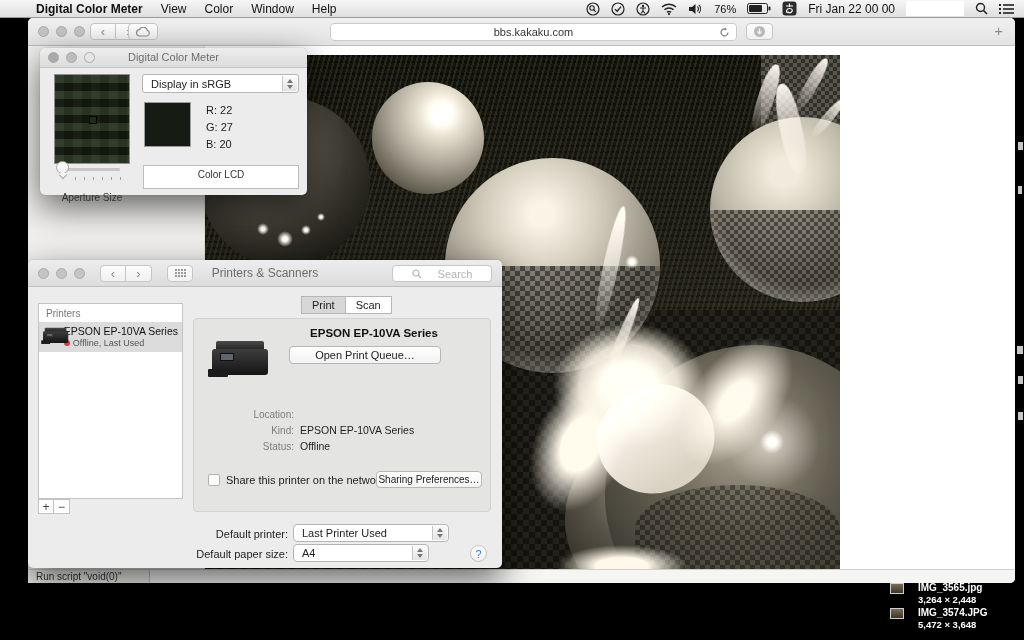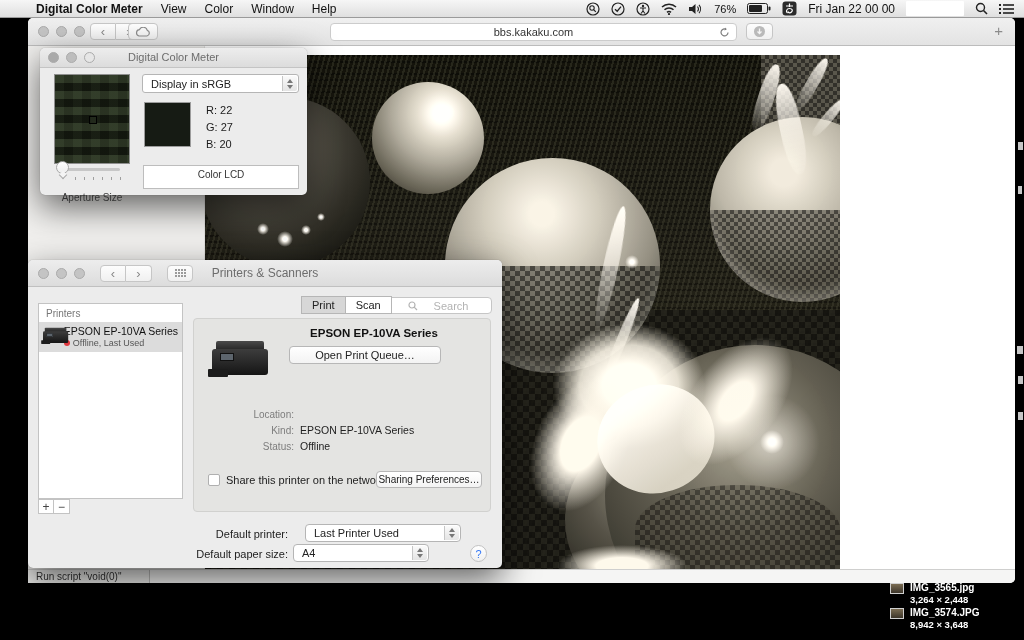--- a/index.html
+++ b/index.html
@@ -63,21 +63,21 @@
   #display-box { position:absolute; left:103px; top:117px; width:156px; height:24px; background:#fff; border:1px solid #bdbdbd; font-size:10px; color:#333; display:flex; align-items:flex-start; justify-content:center; padding-top:3px; }
   
   #prefs { left:28px; top:260px; width:474px; height:308px; background:#ececec; }
   #prefs-title { height:27px; background:linear-gradient(#ededed,#dcdcdc); border-bottom:1px solid #c0c0c0; border-radius:5px 5px 0 0; position:relative; display:flex; align-items:center; padding-left:10px; gap:7px; }
   #prefs .ttl { font-size:12px; top:6px; }
   .navgroup { display:flex; margin-left:8px; }
   .navbtn { width:26px; height:17px; font-size:13px; }
   #gridbtn { width:26px; height:17px; margin-left:8px; border-radius:4px; }
   .dotgrid { display:grid; grid-template-columns:repeat(4,2px); grid-template-rows:repeat(3,2px); gap:1px; }
   .dotgrid i { background:#9a9a9a; }
-  #searchfield { position:absolute; right:10px; top:5px; width:108px; height:17px; background:#fff; border:1px solid #c6c6c6; border-radius:4px; display:flex; align-items:center; justify-content:center; gap:16px; font-size:11px; color:#b3b3b3;margin-top:32px; }
+  #searchfield { position:absolute; right:10px; top:5px; width:100px; height:17px; background:#fff; border:1px solid #c6c6c6; border-radius:4px; display:flex; align-items:center; justify-content:center; gap:16px; font-size:11px; color:#b3b3b3; }
   #sidebar { position:absolute; left:10px; top:43px; width:145px; height:196px; background:#fff; border:1px solid #c3c3c3; }
   #sidebar-header { font-size:10px; color:#777; padding:4px 0 3px 7px; }
   #printer-row { background:#dcdcdc; padding:3px 4px 4px 4px; display:flex; gap:5px; }
   #printer-row .nm { font-size:10.5px; color:#111; white-space:nowrap; }
   #printer-row .st { font-size:9px; color:#555; display:flex; align-items:center; gap:3px; margin-top:1px; }
   .reddot { width:6px; height:6px; border-radius:50%; background:#e0383e; }
   #pm-row { position:absolute; left:10px; top:239px; display:flex; }
   .pmbtn { width:16px; height:15px; background:#fff; border:1px solid #c3c3c3; font-size:12px; color:#444; display:flex; align-items:center; justify-content:center; }
   #segctl { position:absolute; left:273px; top:36px; height:18px; display:flex; border:1px solid #b6b6b6; border-radius:0; overflow:hidden; background:#fff; font-size:11px; color:#222; }
   .seg { padding:2px 10px 0 10px; height:100%; }
@@ -92,21 +92,21 @@
   .defrow-label { position:absolute; font-size:11px; color:#222; text-align:right; width:110px; }
   .dropdown { position:absolute; height:18px; background:#fff; border:1px solid #b5b5b5; border-radius:4px; font-size:11px; color:#222; display:flex; align-items:center; padding-left:8px; }
   #helpbtn { position:absolute; left:442px; top:285px; width:17px; height:17px; border-radius:50%; background:linear-gradient(#ffffff,#f0f0f0); border:1px solid #c2c2c2; color:#3478f6; font-size:11px; display:flex; align-items:center; justify-content:center; }
   
   .printer-art { position:relative; }
   .printer-art .body { position:absolute; left:0; top:14px; width:56px; height:26px; background:linear-gradient(#3d3d3d,#151515); border-radius:3px; }
   .printer-art .lid { position:absolute; left:4px; top:6px; width:48px; height:10px; background:linear-gradient(#4a4a4a,#222); border-radius:2px; }
   .printer-art .scr { position:absolute; left:8px; top:18px; width:14px; height:8px; background:#5d656d; border:1px solid #111; }
   .printer-art .tray { position:absolute; left:-4px; top:34px; width:20px; height:8px; background:#1c1c1c; border-radius:1px; }
   
-  .dfile { position:absolute; display:flex; gap:6px; color:#fff; }
+  .dfile { position:absolute; display:flex; gap:14px; color:#fff; }
   .dthumb { width:14px; height:11px; border:1px solid #cfcfcf; background:linear-gradient(#7a6c52,#3c352a); margin-top:1px; }
   .dname { font-size:10px; font-weight:bold; line-height:12px; white-space:nowrap; }
   .ddims { font-size:9.5px; font-weight:bold; line-height:12px; white-space:nowrap; }
   .clip-frag { position:absolute; background:#e9e9e9; opacity:.85; }
   svg { display:block; }
 </style>
 </head>
 <body>
 
 <div id="menubar">
@@ -379,21 +379,21 @@
     <div class="flabel" style="top:122px;left:4px;">Status:</div>
     <div class="fvalue" style="top:121px;">Offline</div>
     <div id="sharerow">
       <span id="sharebox"></span>
       <span>Share this printer on the network</span>
     </div>
     <div class="pushbtn" style="left:182px;top:152px;width:106px;height:17px;font-size:10px;">Sharing Preferences…</div>
   </div>
 
   <div class="defrow-label" style="left:150px;top:268px;">Default printer:</div>
-  <div class="dropdown" style="left:277px;top:264px;width:156px;">
+  <div class="dropdown" style="left:265px;top:264px;width:156px;">
     <span>Last Printer Used</span>
     <span class="stepper">
         <i class="tri-up"></i>
         <i class="tri-dn"></i>
       </span>
   </div>
   <div class="defrow-label" style="left:150px;top:288px;">Default paper size:</div>
   <div class="dropdown" style="left:265px;top:284px;width:136px;">
     <span>A4</span>
     <span class="stepper">
@@ -408,21 +408,21 @@
   <span class="dthumb"></span>
   <span>
     <div class="dname">IMG_3565.jpg</div>
     <div class="ddims">3,264 × 2,448</div>
   </span>
 </div>
 <div class="dfile" style="left:890px;top:607px;">
   <span class="dthumb"></span>
   <span>
     <div class="dname">IMG_3574.JPG</div>
-    <div class="ddims">8,942 × 3,648</div>
+    <div class="ddims">5,472 × 3,648</div>
   </span>
 </div>
 
 <span class="clip-frag" style="left:1018px;top:142px;width:5px;height:8px;"></span>
 <span class="clip-frag" style="left:1018px;top:186px;width:4px;height:8px;"></span>
 <span class="clip-frag" style="left:1017px;top:346px;width:6px;height:8px;"></span>
 <span class="clip-frag" style="left:1018px;top:376px;width:5px;height:8px;"></span>
 <span class="clip-frag" style="left:1018px;top:412px;width:5px;height:8px;"></span>
 
 </body></html>

